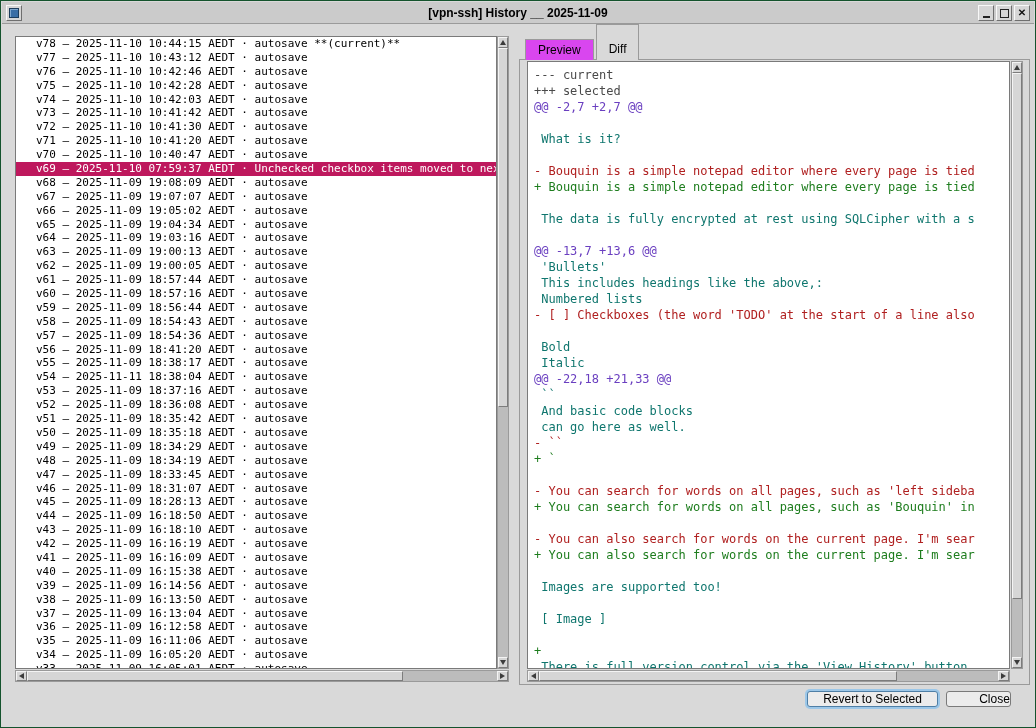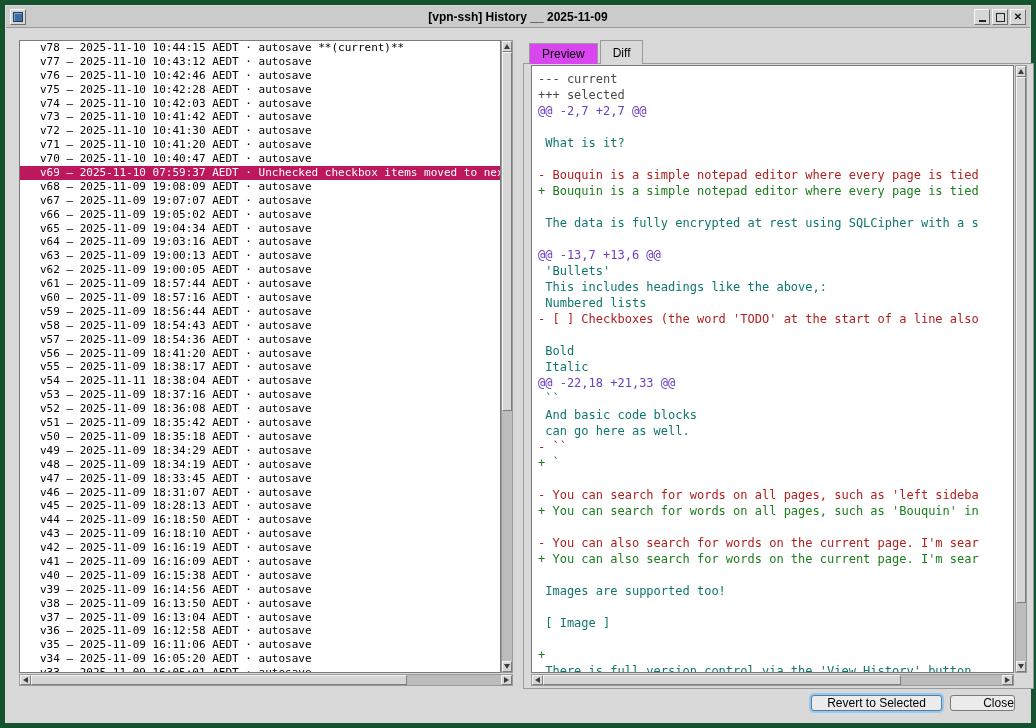--- a/index.html
+++ b/index.html
@@ -1,19 +1,19 @@
 <!DOCTYPE html>
 <html><head>
 <meta charset="utf-8">
 <style>
   * { box-sizing: border-box; margin: 0; padding: 0; }
   html, body { width: 1036px; height: 728px; overflow: hidden; }
   body { background: #d9d9d9; font-family: "Liberation Sans", sans-serif; position: relative; }
 
-  .window { position: absolute; inset: 0; border: 5px solid #14532d; background: #d9d9d9; }
+  .window { position: absolute; inset: 0; border: 1px solid #14532d; background: #d9d9d9; }
 
   
   .titlebar { position: absolute; left: 1px; right: 1px; top: 1px; height: 22px;
               background: #cbcbcb; border-bottom: 1px solid #9a9a9a; }
   .tb-title { position: absolute; left: 0; right: 0; top: 4px; text-align: center;
               font-size: 12px; font-weight: bold; color: #000; }
   .tb-btn { width: 16px; height: 16px; background: #d6d6d6; border: 1px solid;
             border-color: #f8f8f8 #6f6f6f #6f6f6f #f8f8f8;
             display: flex; align-items: center; justify-content: center; }
   .tb-left { position: absolute; left: 4px; top: 3px; }
@@ -48,21 +48,21 @@
   .tri.up    { border-left: 3px solid transparent; border-right: 3px solid transparent; border-bottom: 5px solid #3c3c3c; }
   .tri.down  { border-left: 3px solid transparent; border-right: 3px solid transparent; border-top: 5px solid #3c3c3c; }
   .tri.left  { border-top: 3px solid transparent; border-bottom: 3px solid transparent; border-right: 5px solid #3c3c3c; }
   .tri.right { border-top: 3px solid transparent; border-bottom: 3px solid transparent; border-left: 5px solid #3c3c3c; }
 
   
   .tabs { position: absolute; left: 524px; top: 36px; height: 23px; display: flex;
           align-items: flex-end; z-index: 3; }
   .tab { font-size: 12px; color: #000; padding: 3px 12px 3px; background: #d946ef;
          border: 1px solid #9a9a9a; border-bottom: none; margin-right: 2px; }
-  .tab.active { background: #d9d9d9; padding-top: 5px; padding-bottom: 4px; position: relative; }
+  .tab.active { background: #d9d9d9; padding-top: 17px; padding-bottom: 4px; position: relative; }
   .pane { position: absolute; left: 518px; top: 58px; width: 511px; height: 626px;
           background: #d9d9d9; border: 1px solid #9a9a9a; }
 
   
   .difftext { position: absolute; left: 526px; top: 60px; width: 483px; height: 608px;
               background: #ffffff; border: 1px solid #7a7a7a; overflow: hidden;
               font-family: "DejaVu Sans Mono", monospace; font-size: 12px;
               padding: 5px 0 0 6px; }
   .dline { line-height: 16px; min-height: 16px; white-space: pre; }
   .dline.ctx  { color: #0f766e; }

